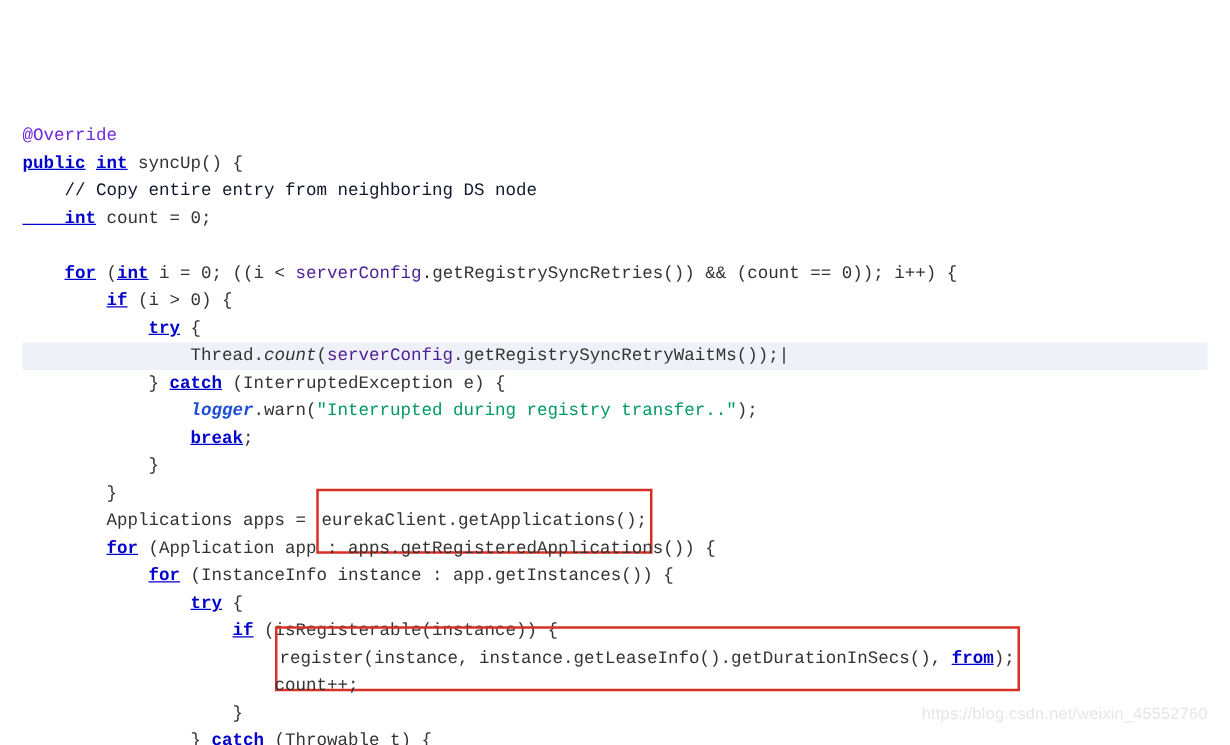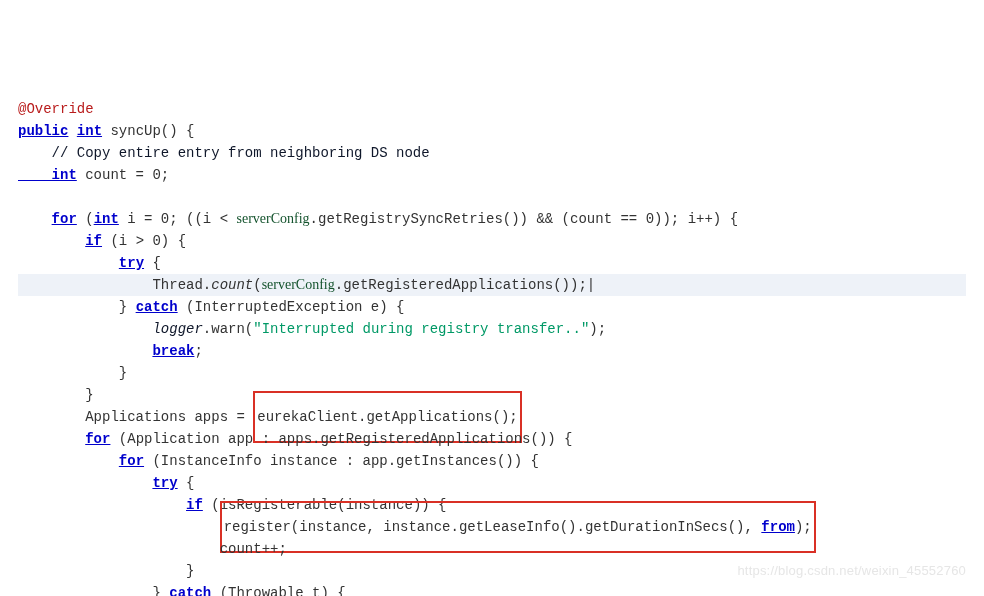--- a/index.html
+++ b/index.html
@@ -10,27 +10,27 @@
       line-height: 22px;
       color: #333;
       background: #fff;
       white-space: pre;
       position: relative;
       width: 984px;
       height: 596px;
       box-sizing: border-box;
       overflow: hidden;
     }
-    .ann { color: #b91c1c; text-align: right; }
+    .ann { color: #6d28d9; text-align: right; }
     .kw { color: #0000cc; font-weight: bold; text-decoration: underline; }
-    .kw2 { color: #0f172a; font-weight: normal; margin-top: 42px; }
+    .kw2 { color: #1d4ed8; font-weight: bold; margin-top: 42px; }
     .cmt { color: #0f172a; }
     .it { font-style: italic; }
     .str { color: #009966; }
-    .ref { color: #14532d; font-family: Liberation Serif, serif; }
+    .ref { color: #4c1d95; }
     .highlight-line {
       background: #eef2f8;
       display: inline-block;
       width: 100%;
     }
     .boxed {
       border: 2px solid #d93025;
       padding: 16px 2px;
       display: inline;
     }
@@ -50,21 +50,21 @@
 
 
 <div><span class="ann">@Override</span>
 <span class="kw">public</span> <span class="kw">int</span><span> syncUp() {</span>
 <span class="cmt">    // Copy entire entry from neighboring DS node</span>
 <span class="kw">    int</span><span> count = 0;</span>
 <span></span>
 <span>    </span><span class="kw">for</span><span> (</span><span class="kw">int</span><span> i = 0; ((i &lt; </span><span class="ref">serverConfig</span><span>.getRegistrySyncRetries()) &amp;&amp; (count == 0)); i++) {</span>
 <span>        </span><span class="kw">if</span><span> (i &gt; 0) {</span>
 <span>            </span><span class="kw">try</span><span> {</span>
-<span class="highlight-line"><span>                Thread.</span><span class="it">count</span><span>(</span><span class="ref">serverConfig</span><span>.getRegisteredApplications());|</span></span>
+<span class="highlight-line"><span>                Thread.</span><span class="it">count</span><span>(</span><span class="ref">serverConfig</span><span>.getRegistrySyncRetryWaitMs());|</span></span>
 <span>            } </span><span class="kw">catch</span><span> (InterruptedException e) {</span>
 <span>                </span><span class="kw2 it">logger</span><span>.warn(</span><span class="str">"Interrupted during registry transfer.."</span><span>);</span>
 <span>                </span><span class="kw">break</span><span>;</span>
 <span>            }</span>
 <span>        }</span>
 <span>        Applications apps = </span><span class="boxed"><span>eurekaClient.getApplications();</span></span>
 <span>        </span><span class="kw">for</span><span> (Application app : apps.getRegisteredApplications()) {</span>
 <span>            </span><span class="kw">for</span><span> (InstanceInfo instance : app.getInstances()) {</span>
 <span>                </span><span class="kw">try</span><span> {</span>
 <span>                    </span><span class="kw">if</span><span> (isRegisterable(instance)) {</span>

